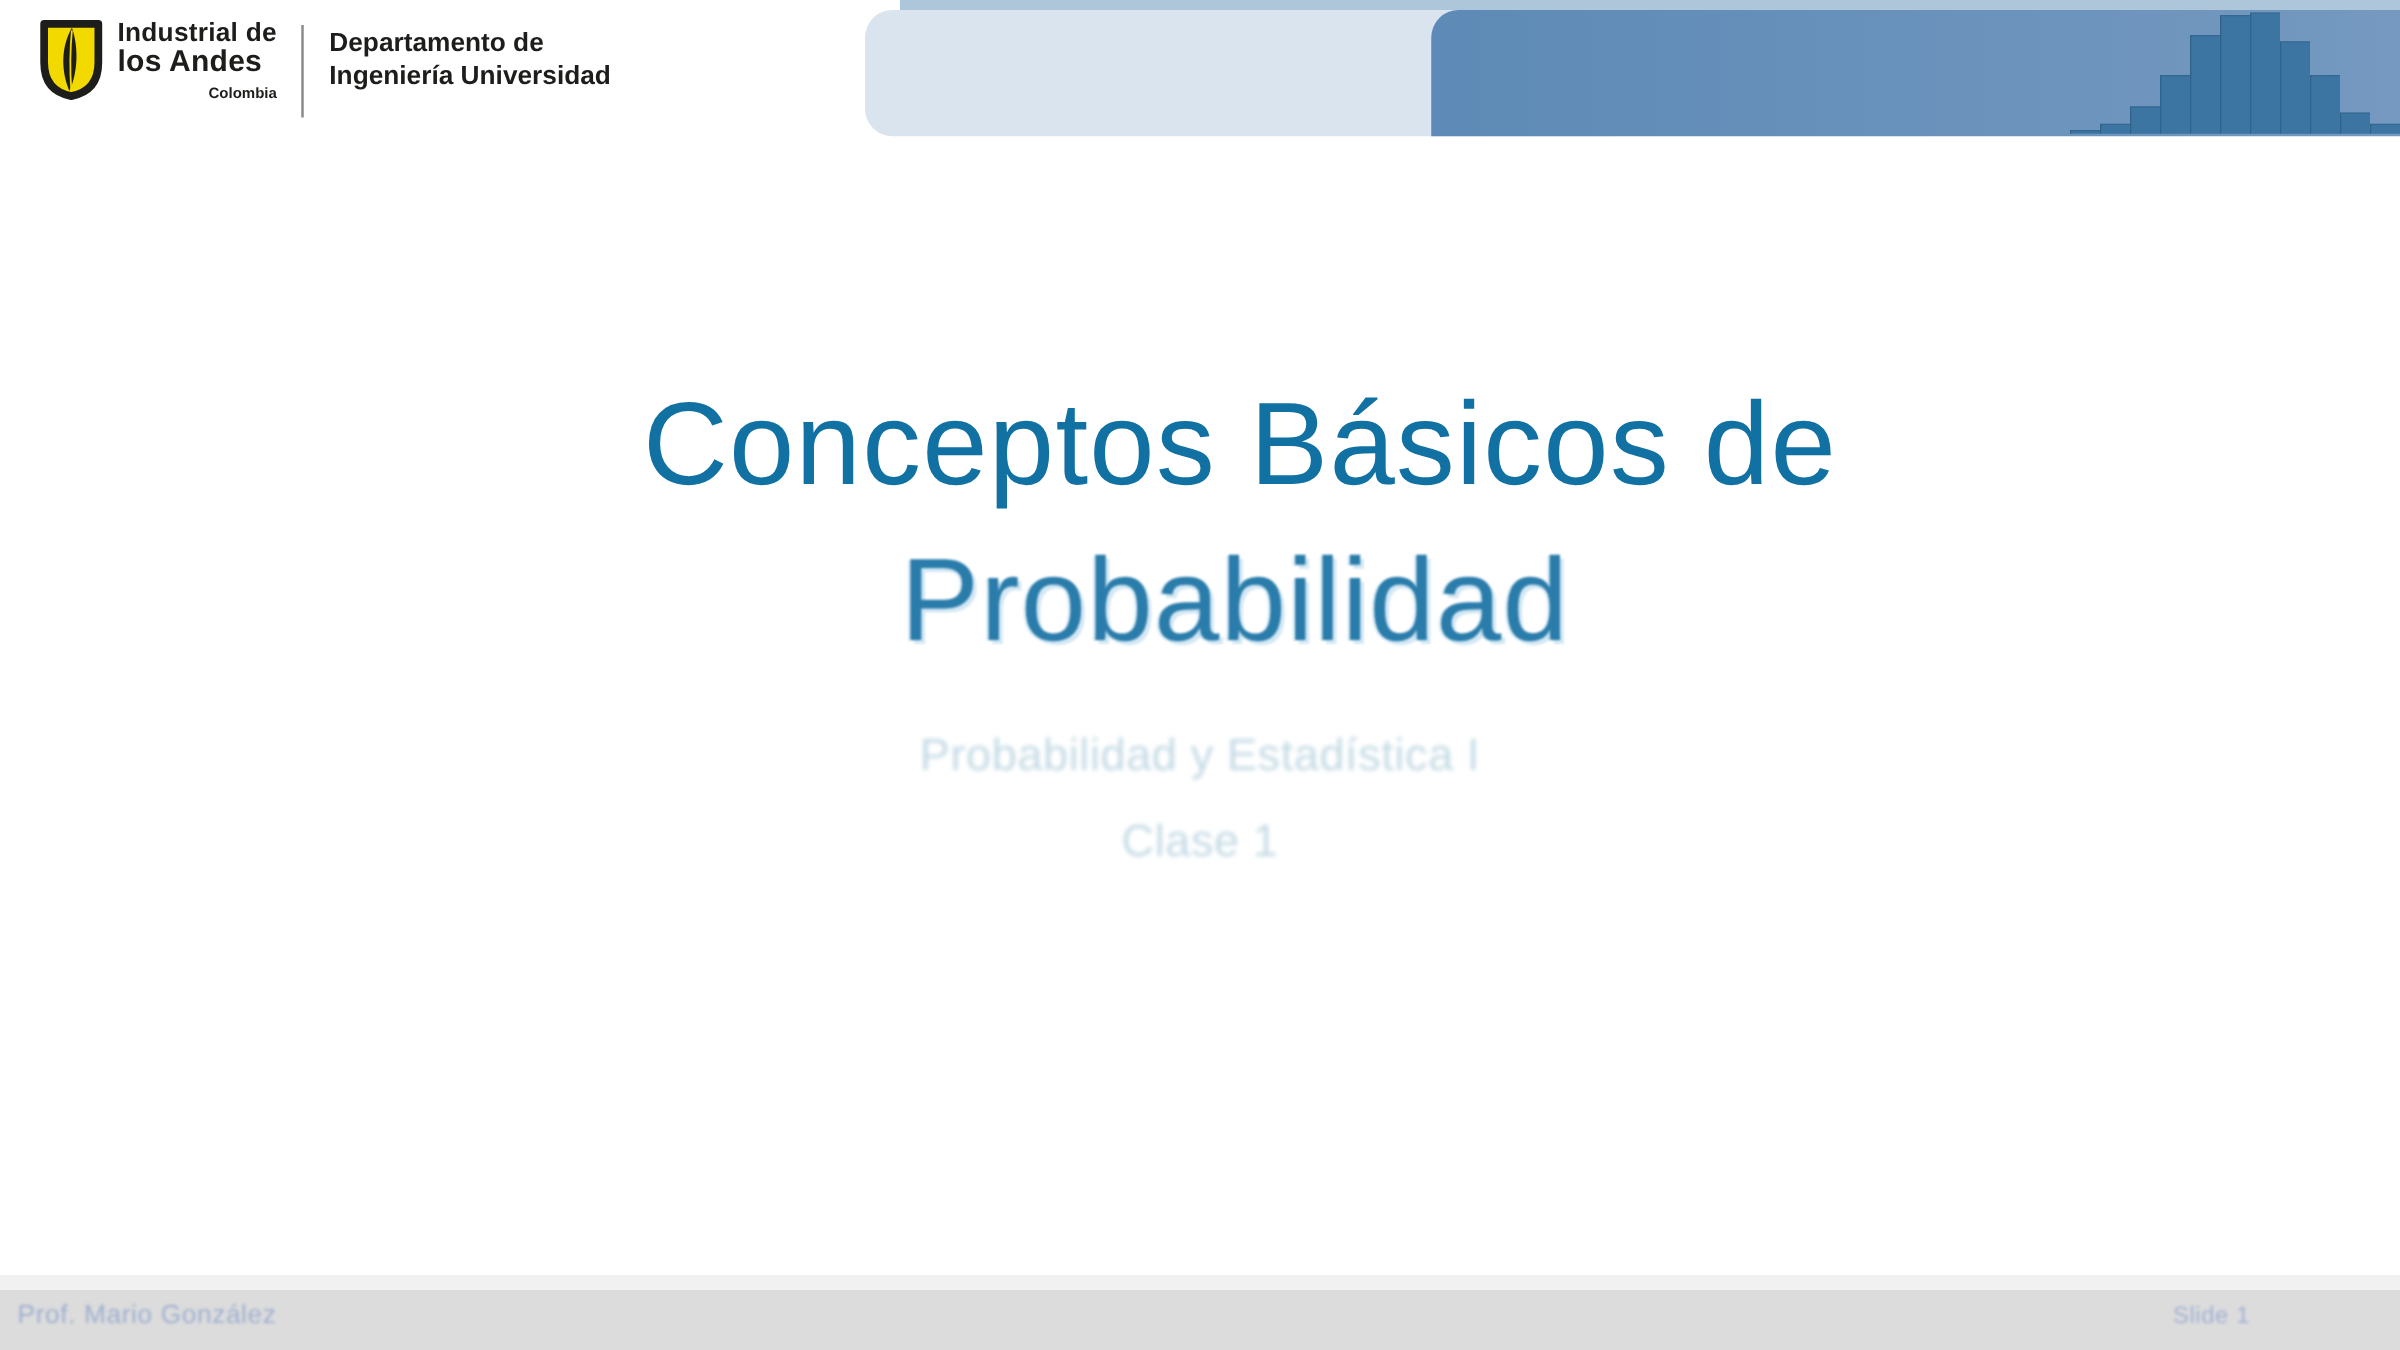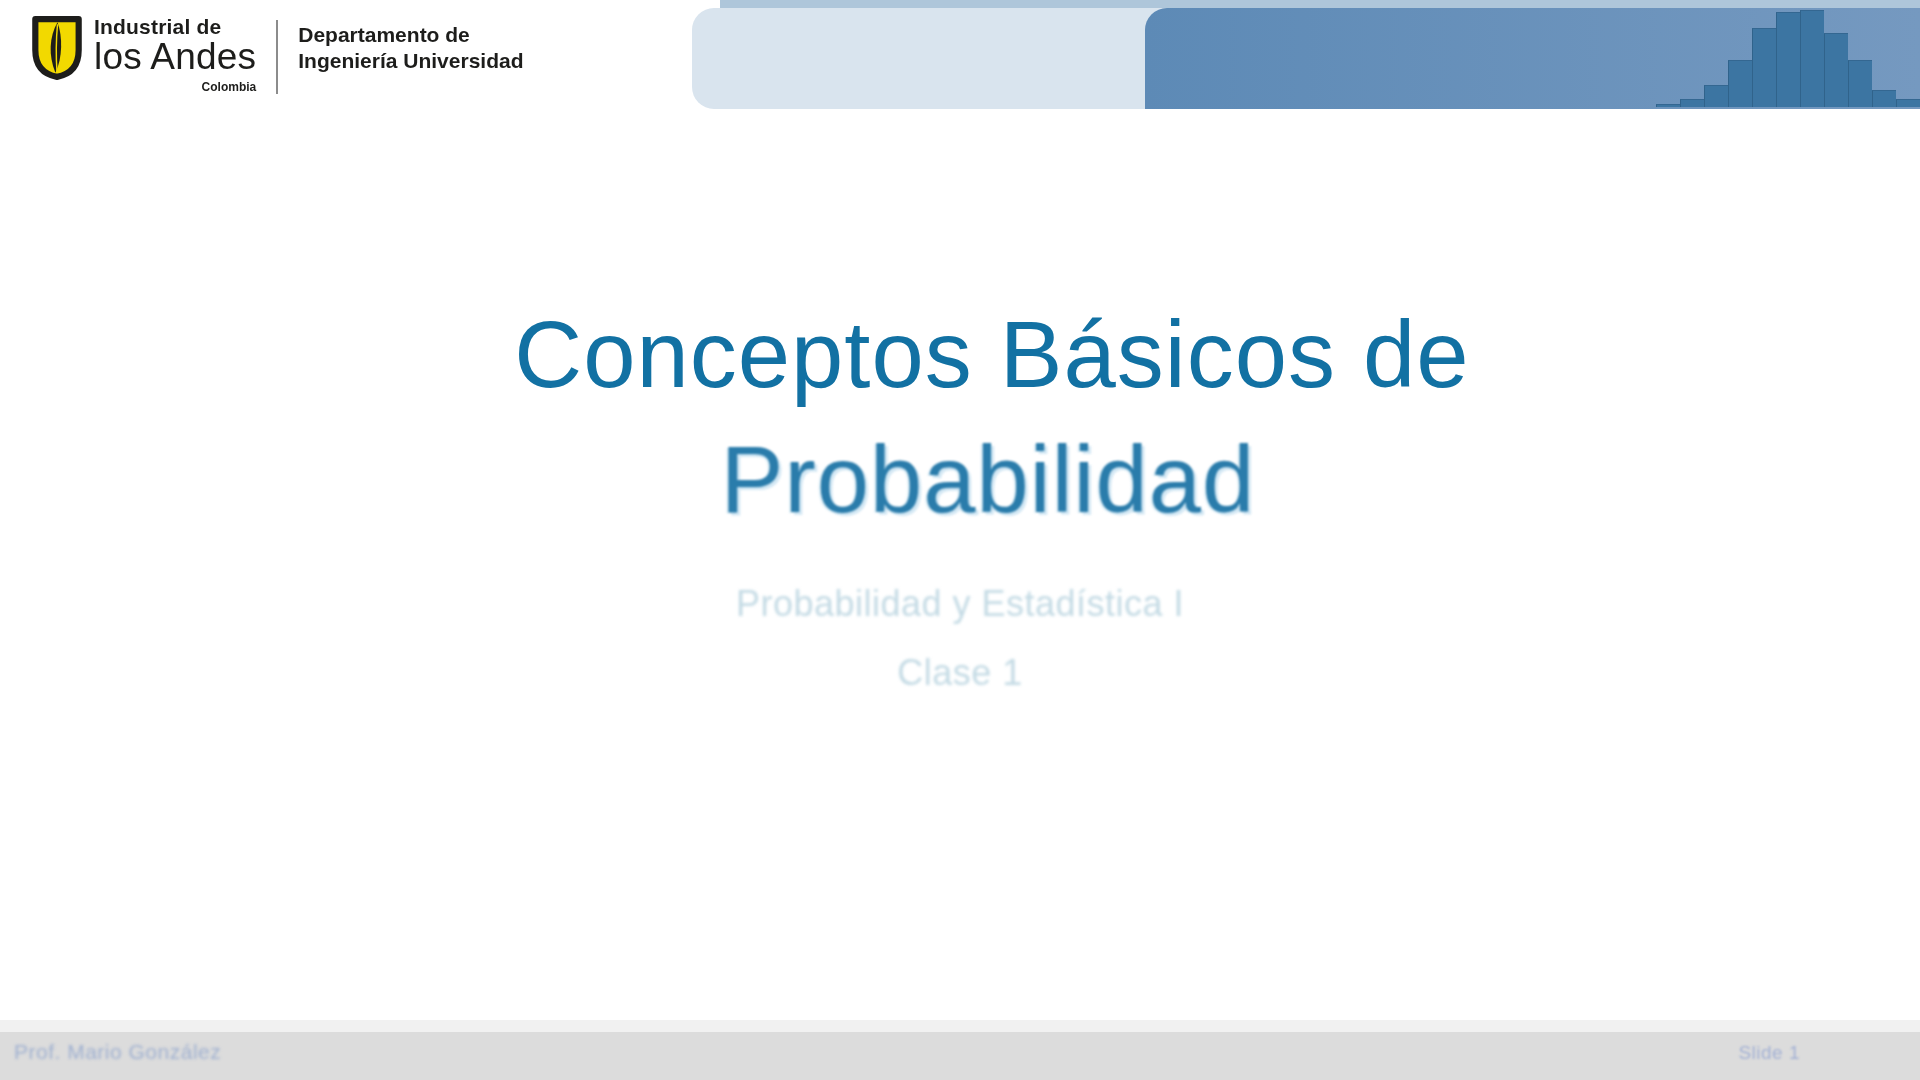--- a/index.html
+++ b/index.html
@@ -8,21 +8,21 @@
     position: relative;
     background: #ffffff;
     font-family: "Liberation Sans", sans-serif;
   }
 
   
   .logo-block { position: absolute; left: 30px; top: 10px; display: flex; align-items: flex-start; }
   .shield { width: 54px; height: 64px; margin-top: 6px; }
   .univ-text { margin-left: 10px; color: #1d1d1b; }
   .univ-line1 { font-size: 21px; font-weight: 700; letter-spacing: 0.2px; line-height: 1.05; margin-top: 6px; }
-  .univ-line2 { font-size: 37px; font-weight: 400; line-height: 1.0; letter-spacing: 0.2px; text-align: right; }
+  .univ-line2 { font-size: 24px; font-weight: 700; line-height: 1.0; letter-spacing: 0.2px; }
   .univ-country { font-size: 12px; font-weight: 700; text-align: right; margin-top: 5px; }
   .logo-divider { width: 2px; height: 74px; background: #8c8c8c; margin: 10px 20px 0 20px; }
   .dept-text { color: #1d1d1b; font-weight: 700; font-size: 21px; line-height: 1.25; margin-top: 12px; }
 
   
   .banner-strip { position: absolute; left: 720px; top: 0; width: 1200px; height: 9px; background: #aec6da; }
   .banner-light {
     position: absolute; left: 692px; top: 8px; width: 620px; height: 101px;
     background: #d9e4ee; border-radius: 22px;
   }

